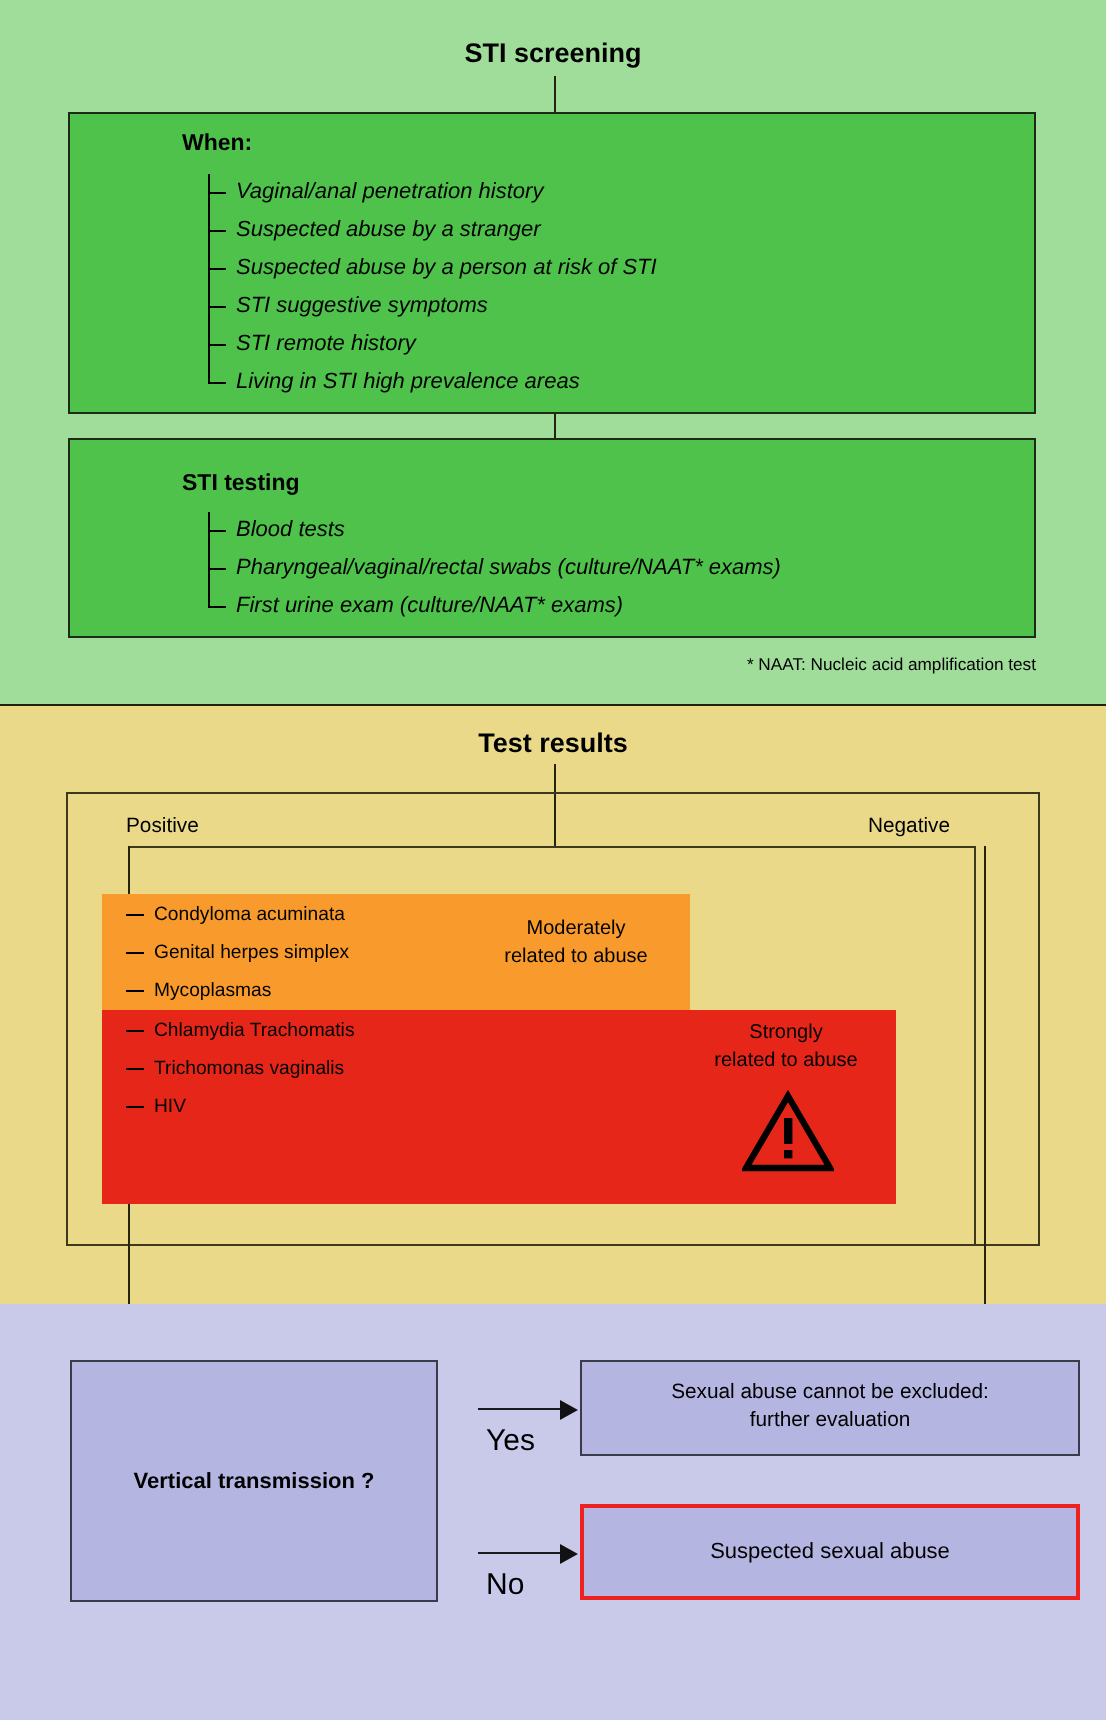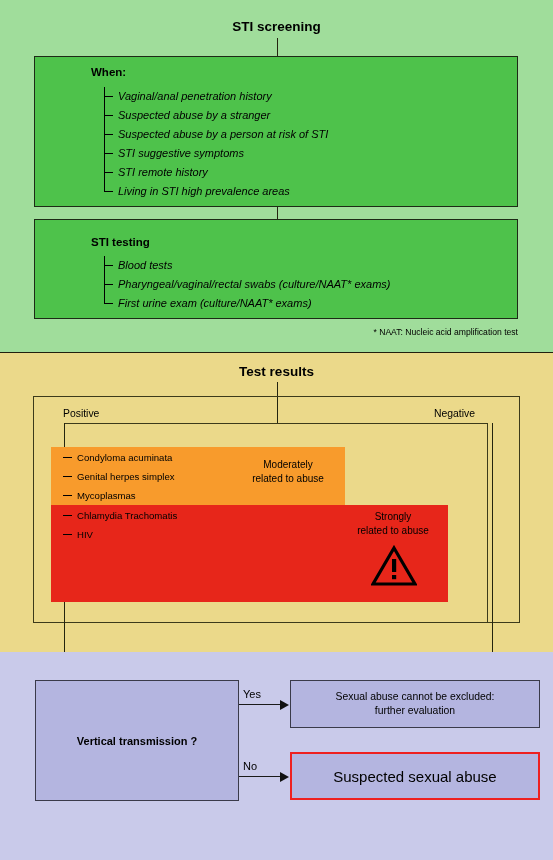--- a/index.html
+++ b/index.html
@@ -102,28 +102,28 @@
 
   
   #warn-triangle{position:absolute;left:371px;top:545px;width:46px;height:42px;}
 
   
   .pbox{
     position:absolute;background:#b4b5e0;border:1.6px solid #3a3a4a;
     box-sizing:border-box;display:flex;align-items:center;justify-content:center;
     text-align:center;color:#000;
   }
-  #pbox-vertical{left:35px;top:680px;width:204px;height:121px;font-size:11px;font-weight:bold;}
+  #pbox-vertical{left:35px;top:680px;width:184px;height:121px;font-size:11px;font-weight:bold;}
   #pbox-cannot{left:290px;top:680px;width:250px;height:48px;font-size:10.4px;line-height:14px;}
-  #pbox-suspected{left:290px;top:752px;width:250px;height:48px;font-size:15px;border:2px solid #ee2020;}
+  #pbox-suspected{left:290px;top:752px;width:250px;height:48px;font-size:11px;border:2px solid #ee2020;}
 
   .branch-line{position:absolute;background:#1a1a1a;height:1.4px;}
   #branch-yes{left:239px;top:704px;width:44px;}
   #branch-no{left:239px;top:776px;width:44px;}
-  .branch-label{position:absolute;font-size:11px;color:#000;}
+  .branch-label{position:absolute;font-size:15px;color:#000;margin-top:24px;}
   #label-yes{left:243px;top:688px;}
   #label-no{left:243px;top:760px;}
   .arrowhead-right{
     position:absolute;width:0;height:0;
     border-top:5px solid transparent;border-bottom:5px solid transparent;
     border-left:9px solid #111;
   }
   #arrow-yes{left:280px;top:700px;}
   #arrow-no{left:280px;top:772px;}
 </style>
@@ -230,20 +230,24 @@
     <div>Strongly</div>
     <div>related  to abuse</div>
   </div>
   <div class="risk-list" style="left:59px;top:506px;">
     <div class="risk-row">
       <span class="dash"></span>
       <span>Chlamydia Trachomatis</span>
     </div>
     <div class="risk-row">
       <span class="dash"></span>
+      <span>Trichomonas vaginalis</span>
+    </div>
+    <div class="risk-row">
+      <span class="dash"></span>
       <span>HIV</span>
     </div>
   </div>
 
   <svg id="warn-triangle" viewBox="0 0 46 42">
     <polygon points="23,3 44,39 2,39" fill="none" stroke="#000" stroke-width="3.2" stroke-linejoin="miter"></polygon>
     <rect x="21" y="14" width="4.2" height="13" fill="#000"></rect>
     <rect x="21" y="30" width="4.2" height="4.2" fill="#000"></rect>
   </svg>
 

